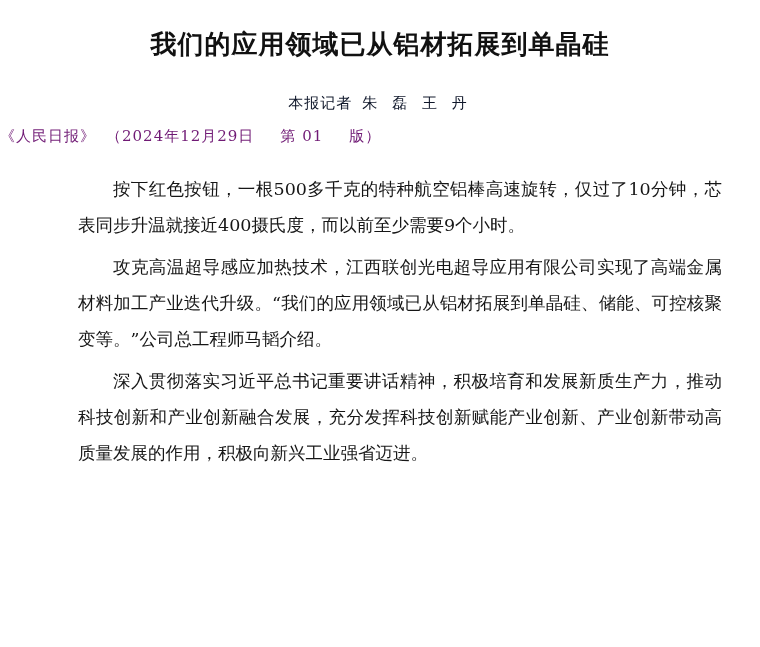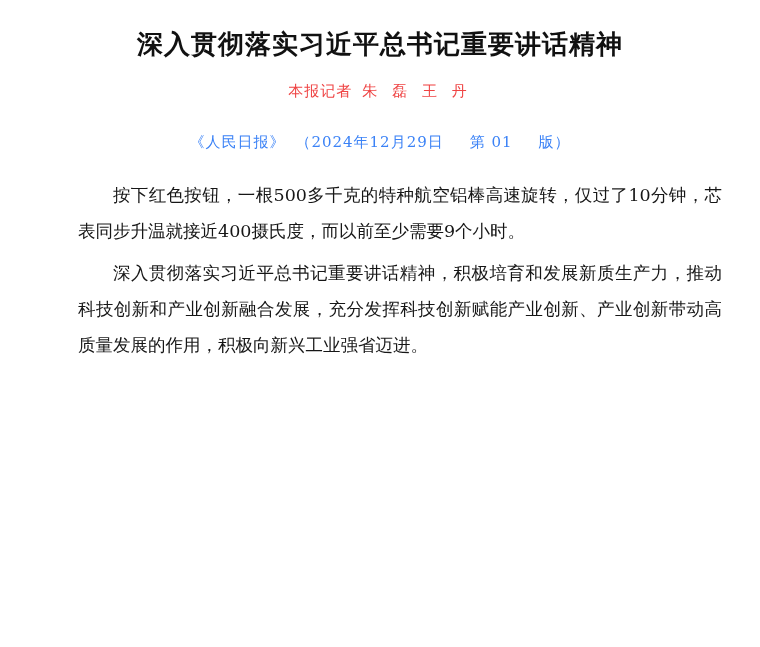--- a/index.html
+++ b/index.html
@@ -26,36 +26,35 @@
     font-size: 26px;
     font-weight: bold;
     letter-spacing: 1px;
     margin: 26px 40px 0 40px;
     line-height: 1.4;
     color: #111111;
   }
   .byline {
     text-align: center;
     font-size: 15px;
-    margin-top: 20px;
+    margin-top: 32px;
     letter-spacing: 2px;
-    color: #ef4444;
+    color: #0f172a;
   }
   .byline .label {
     letter-spacing: 1px;
   }
   .byline .names {
     letter-spacing: 5px;
   }
   .source-line {
-    text-align: center;
     font-size: 15px;
-    margin-top: 32px;
+    margin-top: 14px;
     letter-spacing: 1px;
-    color: #3b82f6;
+    color: #701a75;
   }
   .source-line .seg {
     display: inline;
   }
   .source-line .gap-s {
     display: inline-block;
     width: 10px;
   }
   .source-line .gap-m {
     display: inline-block;
@@ -72,28 +71,29 @@
     text-indent: 2em;
     margin: 0 0 6px 0;
     color: #161616;
   }
 </style>
 </head>
 <body>
 
 <div class="page">
 
-  <h1 class="article-title">深入贯彻落实习近平总书记重要讲话精神</h1>
+  <h1 class="article-title">我们的应用领域已从铝材拓展到单晶硅</h1>
 
   <div class="byline">
     <span class="label">本报记者</span><span class="gap-s" style="display:inline-block;width:10px;"></span><span class="names">朱 磊 王 丹</span>
   </div>
 
   <div class="source-line">
     <span class="seg">《人民日报》</span><span class="gap-s"></span><span class="seg">（2024年12月29日</span><span class="gap-m"></span><span class="seg">第 01</span><span class="gap-m"></span><span class="seg">版）</span>
   </div>
 
   <div class="body-text">
     <p class="para">按下红色按钮，一根500多千克的特种航空铝棒高速旋转，仅过了10分钟，芯表同步升温就接近400摄氏度，而以前至少需要9个小时。</p>
+    <p class="para">攻克高温超导感应加热技术，江西联创光电超导应用有限公司实现了高端金属材料加工产业迭代升级。“我们的应用领域已从铝材拓展到单晶硅、储能、可控核聚变等。”公司总工程师马韬介绍。</p>
     <p class="para">深入贯彻落实习近平总书记重要讲话精神，积极培育和发展新质生产力，推动科技创新和产业创新融合发展，充分发挥科技创新赋能产业创新、产业创新带动高质量发展的作用，积极向新兴工业强省迈进。</p>
   </div>
 
 </div>
 
 </body></html>

